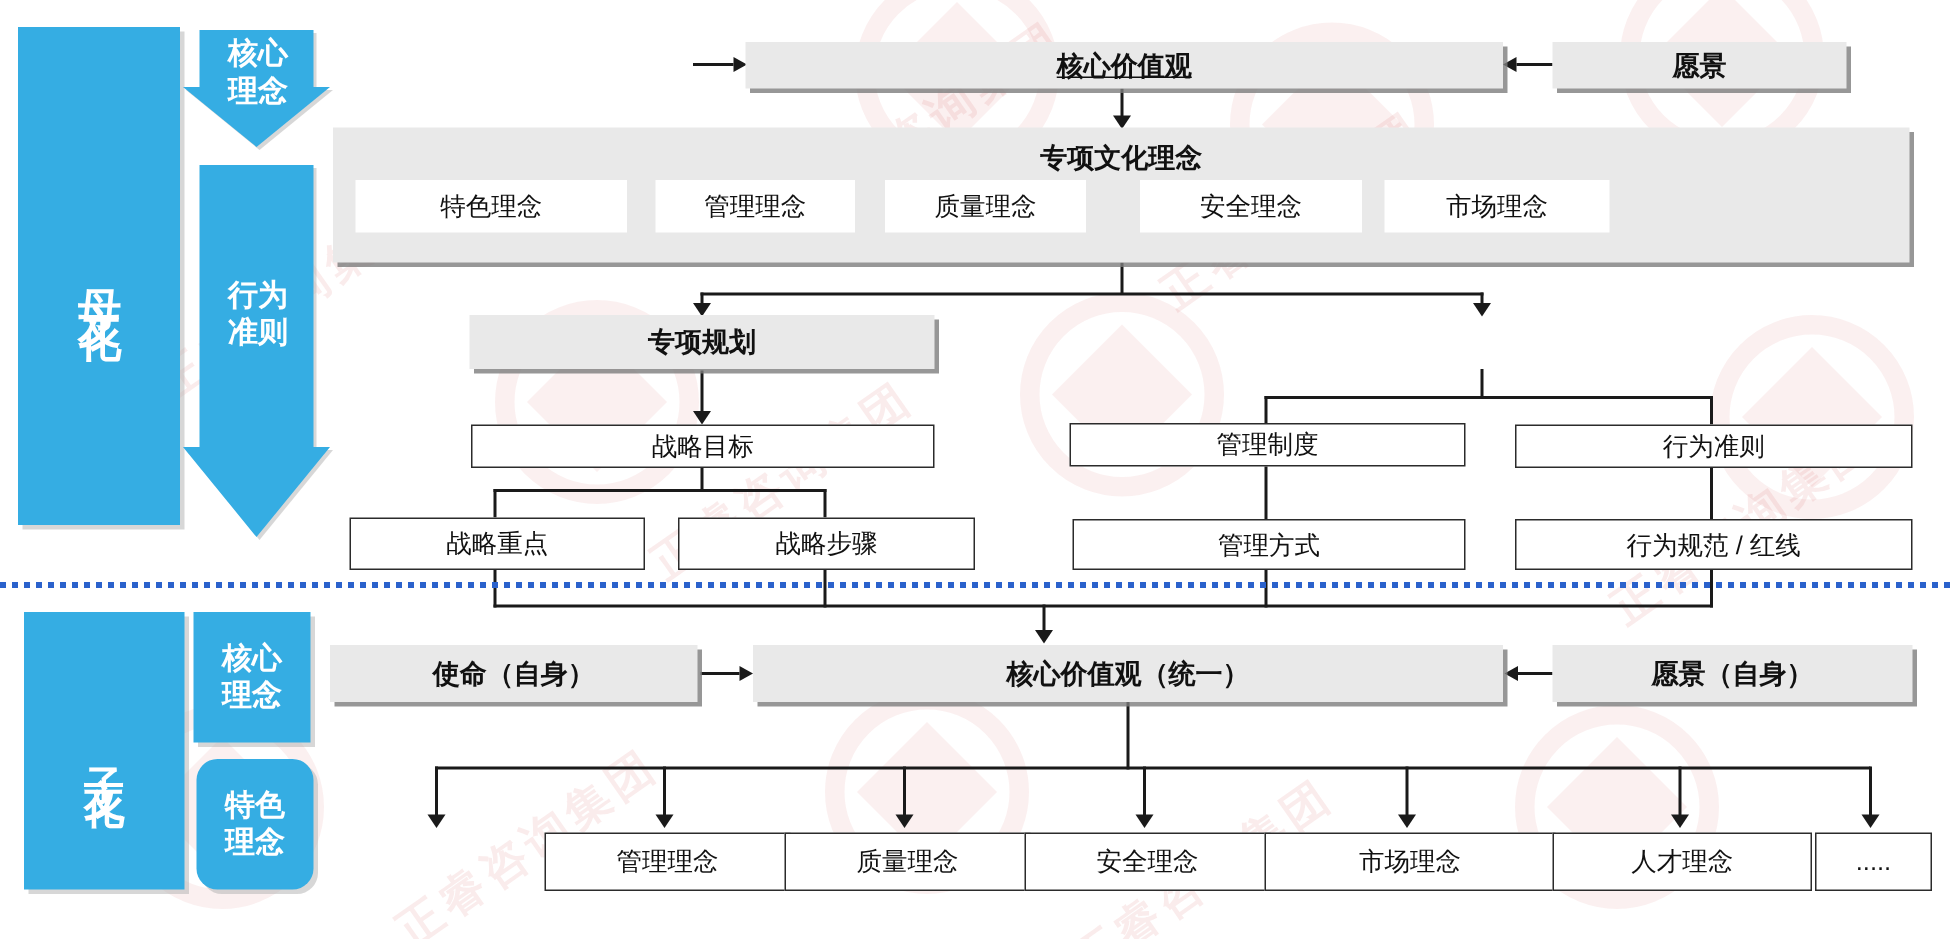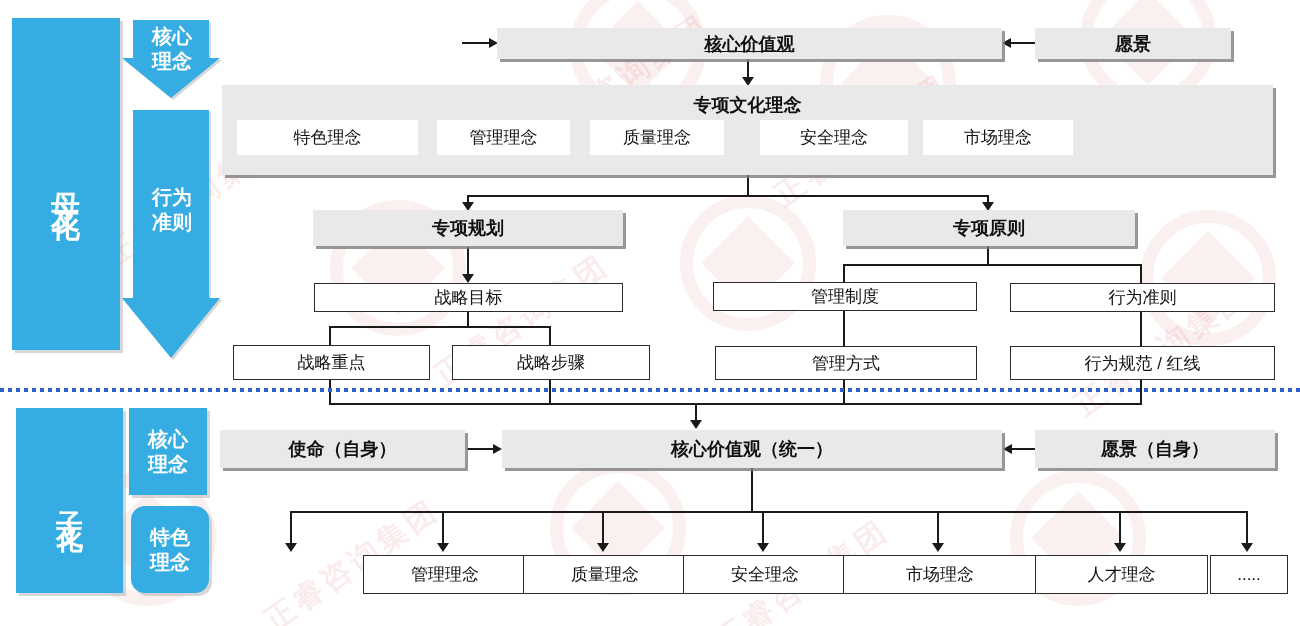--- a/index.html
+++ b/index.html
@@ -79,21 +79,20 @@
   <div class="gray-box" style="left:222px;top:85px;width:1051px;height:90px;">
     <div class="sc-title">专项文化理念</div>
   </div>
   <div class="plain-box" style="left:237px;top:120px;width:181px;height:35px;">特色理念</div>
   <div class="plain-box" style="left:437px;top:120px;width:133px;height:35px;">管理理念</div>
   <div class="plain-box" style="left:590px;top:120px;width:134px;height:35px;">质量理念</div>
   <div class="plain-box" style="left:760px;top:120px;width:148px;height:35px;">安全理念</div>
   <div class="plain-box" style="left:923px;top:120px;width:150px;height:35px;">市场理念</div>
 
   <div class="gray-box" style="left:313px;top:210px;width:310px;height:36px;">专项规划</div>
-  <div class="gray-box" style="left:843px;top:210px;width:292px;height:36px;">专项原则</div>
 
   <div class="white-box" style="left:314px;top:283px;width:307px;height:27px;">战略目标</div>
   <div class="white-box" style="left:233px;top:345px;width:195px;height:33px;">战略重点</div>
   <div class="white-box" style="left:452px;top:345px;width:196px;height:33px;">战略步骤</div>
 
   <div class="white-box" style="left:713px;top:282px;width:262px;height:27px;">管理制度</div>
   <div class="white-box" style="left:1010px;top:283px;width:263px;height:27px;">行为准则</div>
   <div class="white-box" style="left:715px;top:346px;width:260px;height:32px;">管理方式</div>
   <div class="white-box" style="left:1010px;top:346px;width:263px;height:32px;">行为规范 / 红线</div>
 

